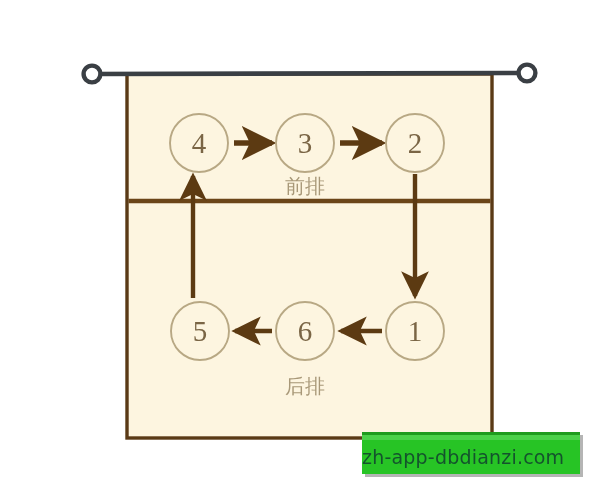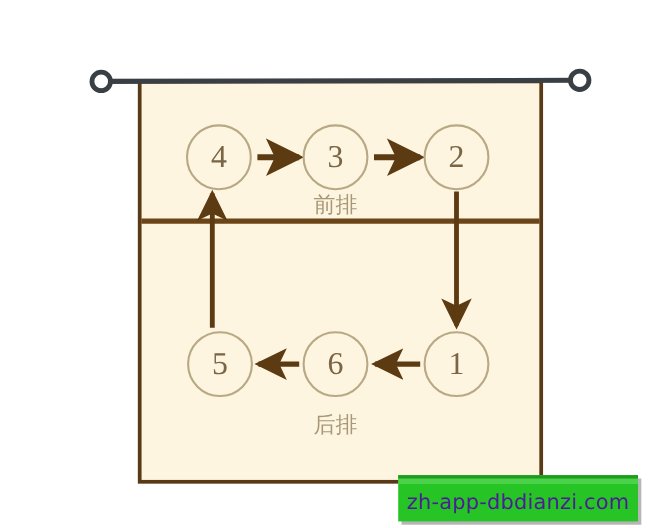--- a/index.html
+++ b/index.html
@@ -50,22 +50,21 @@
     border-top: 3px solid #1f9b1e;
     box-sizing: border-box;
   }
   .watermark-text {
     position: absolute;
     left: 0;
     top: 8px;
     width: 100%;
     height: 34px;
     line-height: 34px;
-    text-align: center;
-    color: #4c1d95;
+    color: #14532d;
     font-size: 19px;
     font-family: "DejaVu Sans", sans-serif;
     letter-spacing: 0.2px;
     white-space: nowrap;
   }
 </style>
 </head>
 <body>
 
 <div id="stage">

